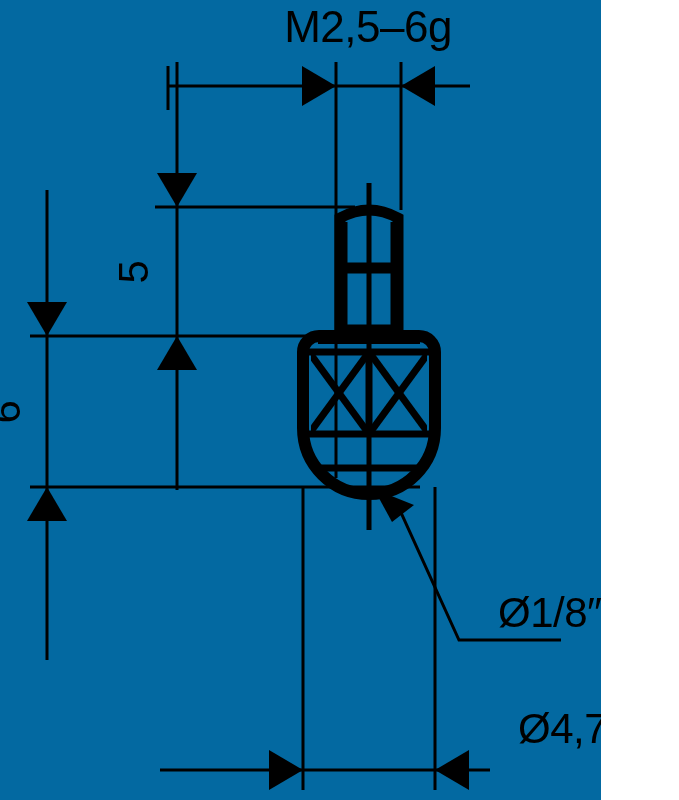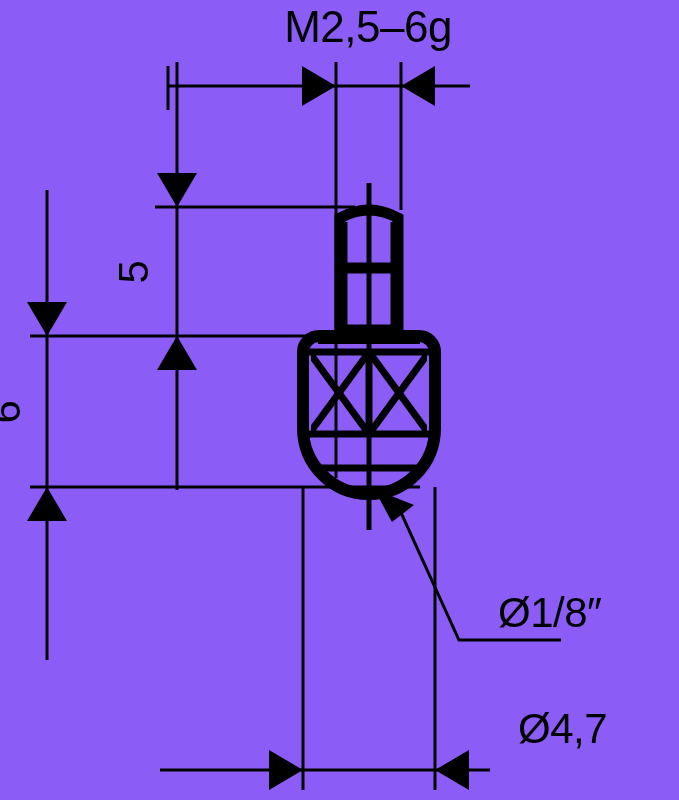--- a/index.html
+++ b/index.html
@@ -6,23 +6,23 @@
   html, body {
     margin: 0;
     padding: 0;
     background: #ffffff;
   }
   body {
     font-family: "Liberation Sans", sans-serif;
   }
   #drawing-root {
     position: relative;
-    width: 679px;
+    width: 601px;
     height: 800px;
-    background: #8b5cf6;
+    background: #0369a1;
     overflow: hidden;
     text-decoration: underline;
   }
   #drawing-svg {
     position: absolute;
     left: 0;
     top: 0;
     width: 679px;
     height: 800px;
     display: block;

